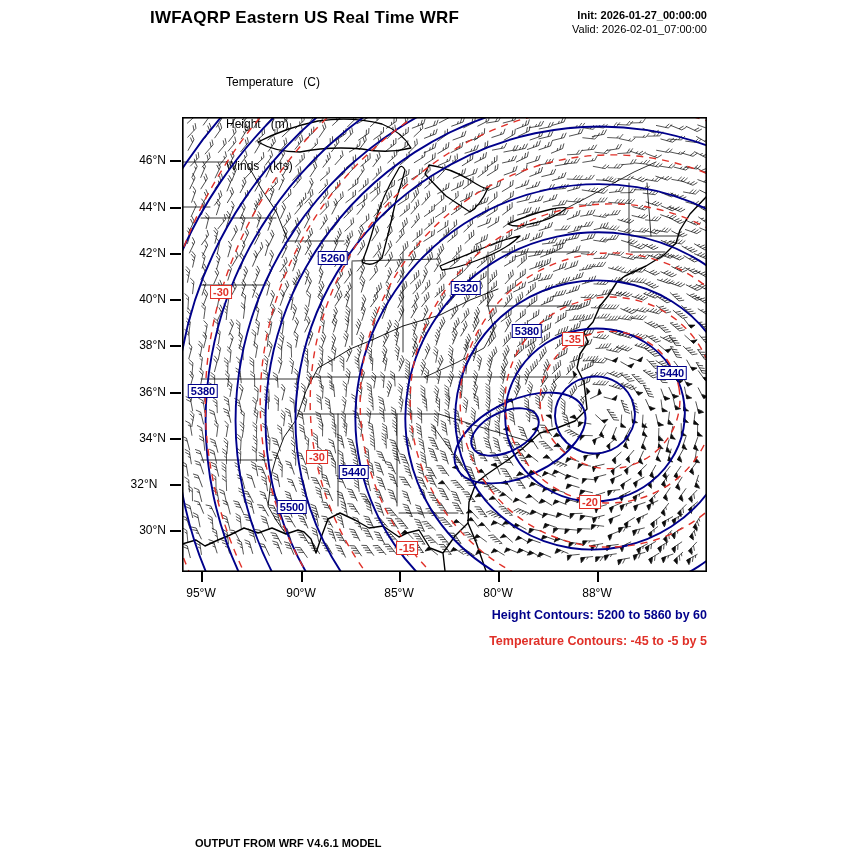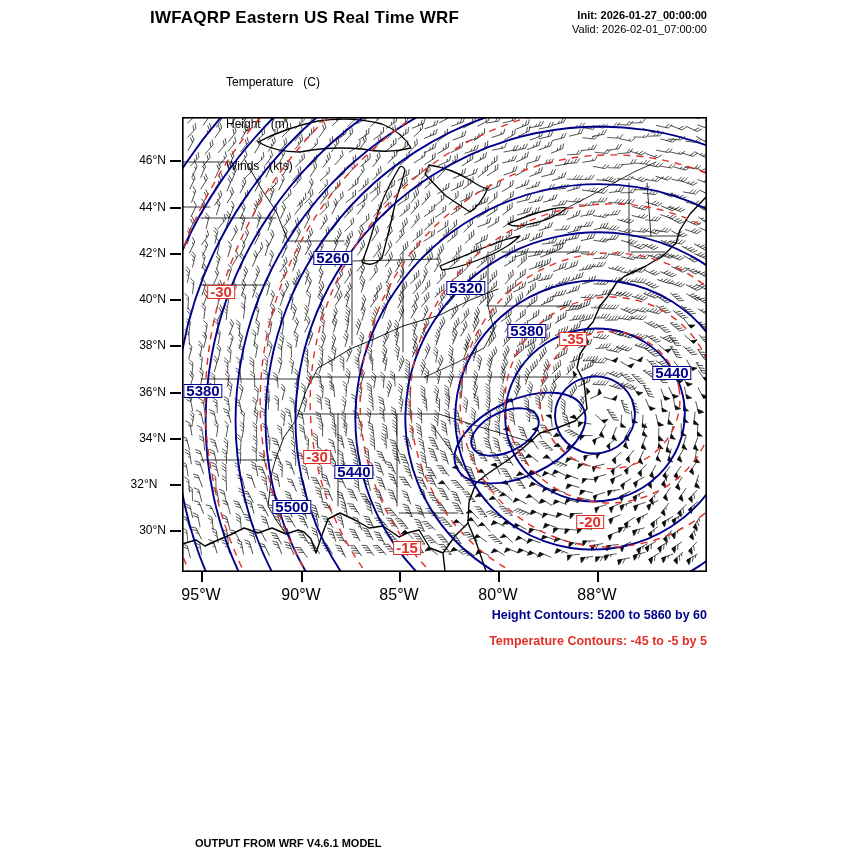--- a/index.html
+++ b/index.html
@@ -5,24 +5,24 @@
   html,body{margin:0;padding:0;background:#fff;}
   #page{position:relative;width:850px;height:850px;background:#fff;overflow:hidden;
         font-family:"Liberation Sans","DejaVu Sans",sans-serif;color:#000;}
   .abs{position:absolute;}
   #plot-title{left:150px;top:8px;width:390px;text-align:left;font-size:17px;font-weight:bold;letter-spacing:0.2px;}
   #init-line{right:143px;top:9px;font-size:11px;font-weight:bold;text-align:right;}
   #valid-line{right:143px;top:23px;font-size:11px;text-align:right;}
   #legend{left:195px;top:47px;font-size:12px;line-height:14px;white-space:pre;margin-left:31px;}
   #map-wrap{left:0;top:0;width:850px;height:850px;}
   .lat-label{position:absolute;width:44px;text-align:right;font-size:12px;transform:translateY(-7px);}
-  .lon-label{position:absolute;width:56px;text-align:center;font-size:16px;transform:translateX(-28px);}
+  .lon-label{position:absolute;width:56px;text-align:center;font-size:12px;transform:translateX(-28px);}
   .tick-h{position:absolute;width:11px;height:1.5px;background:#000;}
   .tick-v{position:absolute;width:1.5px;height:10px;background:#000;}
-  .clabel{position:absolute;transform:translate(-50%,-50%);background:#fff;font-size:15px;font-weight:bold;
+  .clabel{position:absolute;transform:translate(-50%,-50%);background:#fff;font-size:11px;font-weight:bold;
           line-height:12px;padding:0 2px;border:1.2px solid;white-space:nowrap;}
   #caption-height{right:143px;top:608px;font-size:12.5px;font-weight:bold;text-align:right;}
   #caption-temp{right:143px;top:634px;font-size:12.5px;font-weight:bold;text-align:left;}
   #footer{left:195px;top:808px;font-size:11px;font-weight:bold;line-height:14px;white-space:pre;}
 </style>
 </head>
 <body>
 
 <div id="page">
 
@@ -1491,21 +1491,21 @@
         <div class="clabel" style="left: 333px; top: 258px; color: rgb(0, 0, 139); border-color: rgb(0, 0, 139);">5260</div>
         <div class="clabel" style="left: 466px; top: 288px; color: rgb(0, 0, 139); border-color: rgb(0, 0, 139);">5320</div>
         <div class="clabel" style="left: 527px; top: 331px; color: rgb(0, 0, 139); border-color: rgb(0, 0, 139);">5380</div>
         <div class="clabel" style="left: 203px; top: 391px; color: rgb(0, 0, 139); border-color: rgb(0, 0, 139);">5380</div>
         <div class="clabel" style="left: 672px; top: 373px; color: rgb(0, 0, 139); border-color: rgb(0, 0, 139);">5440</div>
         <div class="clabel" style="left: 354px; top: 472px; color: rgb(0, 0, 139); border-color: rgb(0, 0, 139);">5440</div>
         <div class="clabel" style="left: 292px; top: 507px; color: rgb(0, 0, 139); border-color: rgb(0, 0, 139);">5500</div>
         <div class="clabel" style="left: 221px; top: 292px; color: rgb(224, 48, 40); border-color: rgb(224, 48, 40);">-30</div>
         <div class="clabel" style="left: 317px; top: 457px; color: rgb(224, 48, 40); border-color: rgb(224, 48, 40);">-30</div>
         <div class="clabel" style="left: 573px; top: 339px; color: rgb(224, 48, 40); border-color: rgb(224, 48, 40);">-35</div>
-        <div class="clabel" style="left: 590px; top: 502px; color: rgb(224, 48, 40); border-color: rgb(224, 48, 40); margin-top: 20px;">-20</div>
+        <div class="clabel" style="left: 590px; top: 502px; color: rgb(224, 48, 40); border-color: rgb(224, 48, 40);">-20</div>
         <div class="clabel" style="left: 407px; top: 548px; color: rgb(224, 48, 40); border-color: rgb(224, 48, 40);">-15</div>
       </div>
   </div>
 
   <div class="abs" id="caption-height" style="color: rgb(0, 0, 139);">Height Contours: 5200 to 5860 by 60</div>
   <div class="abs" id="caption-temp" style="color: rgb(224, 48, 40);">Temperature Contours: -45 to -5 by 5</div>
 
   <div class="abs" id="footer">
     <div>OUTPUT FROM WRF V4.6.1 MODEL</div>
     

